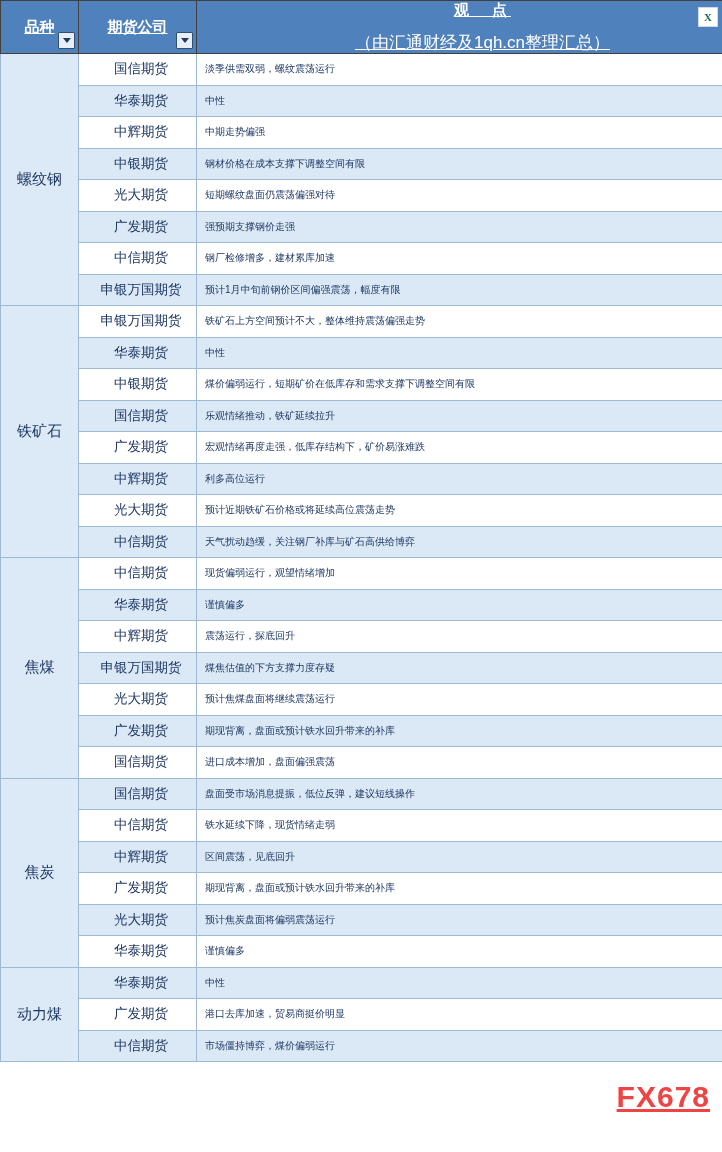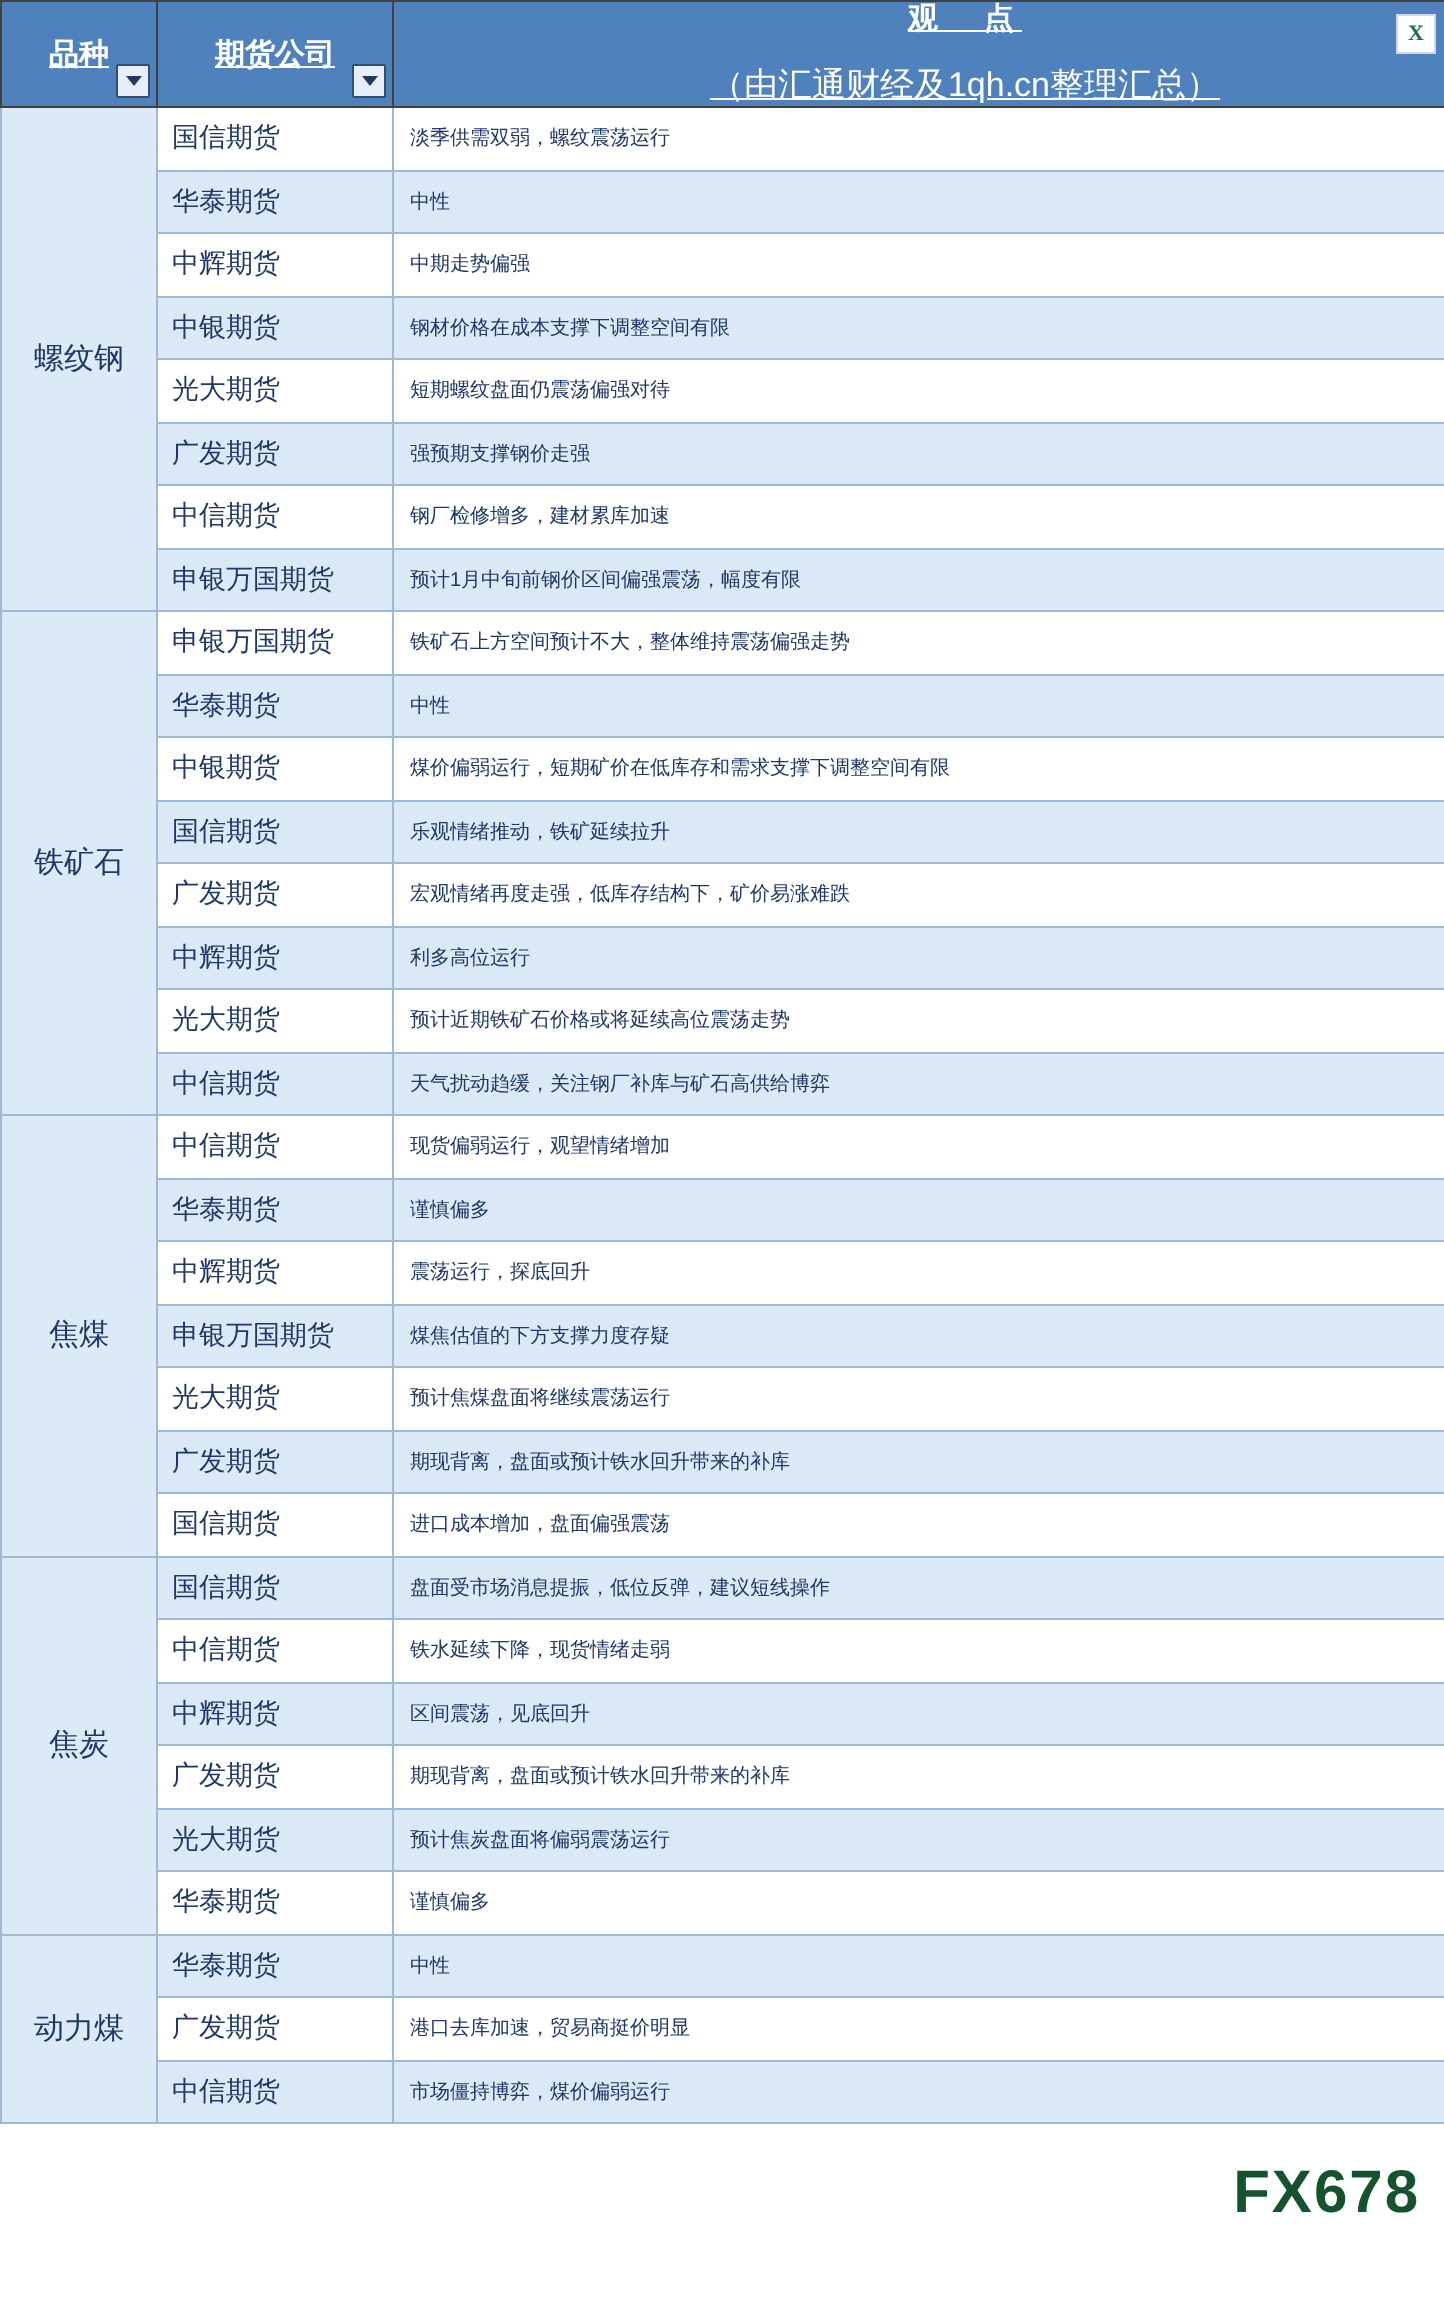--- a/index.html
+++ b/index.html
@@ -92,21 +92,21 @@
 
   
   td.cat {
     text-align: center;
     font-size: 15px;
     color: #1f3864;
     font-weight: normal;
     background: #dce9f6;
   }
   td.firm {
-    text-align: left;
+    text-align: center;
     padding-left: 7px;
     font-size: 13.5px;
     color: #1f3864;
     white-space: nowrap;
   }
   td.view {
     text-align: left;
     padding-left: 8px;
     font-size: 10px;
     color: #1f3864;
@@ -114,24 +114,25 @@
   tr.r { height: 31.5px; }
   tr.band-a td.firm, tr.band-a td.view { background: #ffffff; }
   tr.band-b td.firm, tr.band-b td.view { background: #dbe9f7; }
 
   .watermark {
     position: absolute;
     right: 12px;
     bottom: 38px;
     font-size: 30px;
     font-weight: bold;
-    color: #14532d;
+    color: #ef4444;
     font-family: "Liberation Sans", sans-serif;
     letter-spacing: 1px;
     pointer-events: none;
+    text-decoration: underline;
   }
 </style>
 </head>
 <body>
 
 <table class="sheet">
   <colgroup>
     <col class="c-cat">
     <col class="c-firm">
     <col class="c-view">

